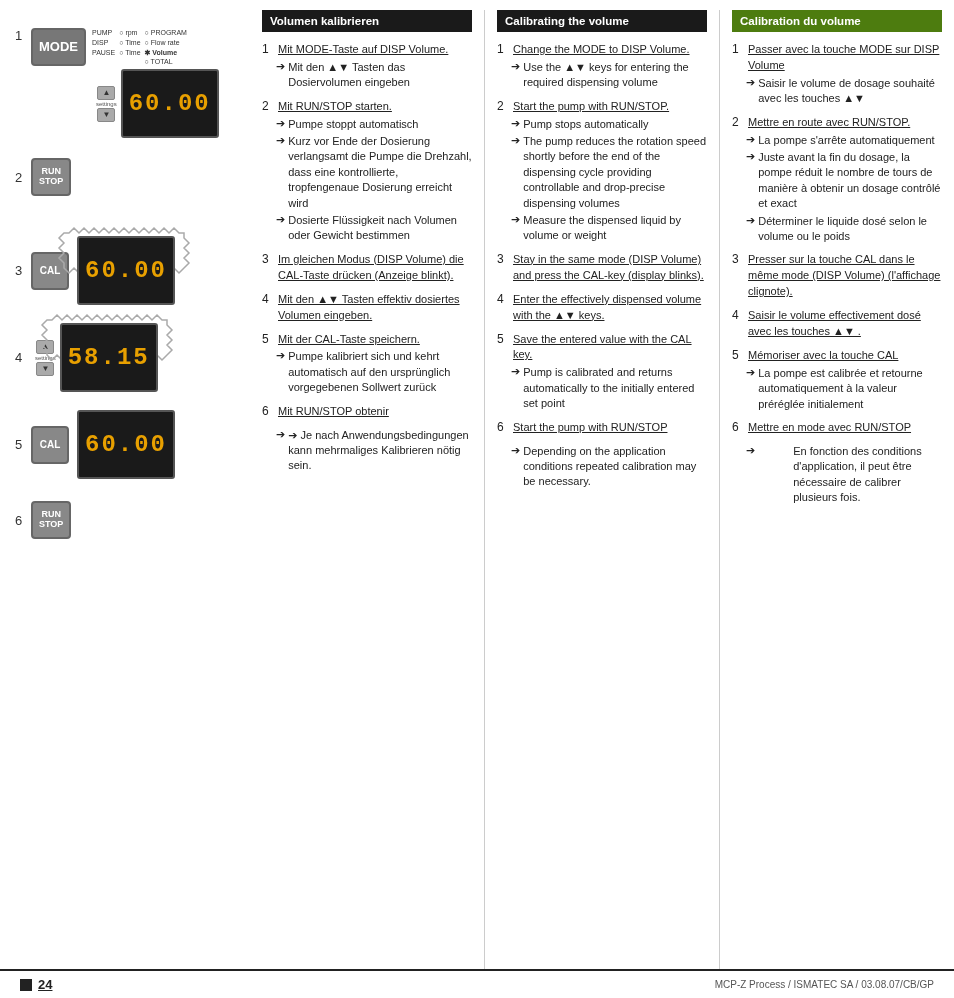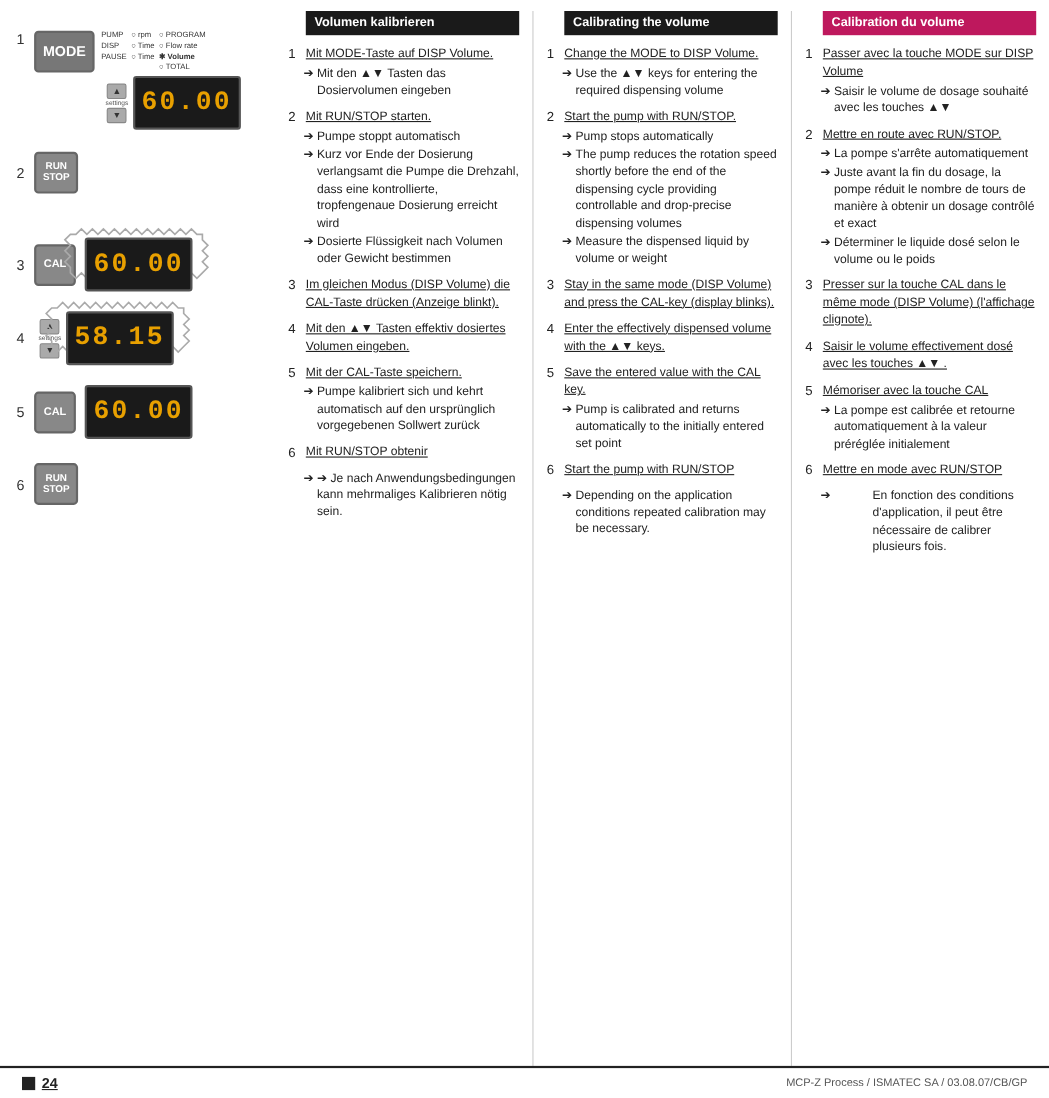--- a/index.html
+++ b/index.html
@@ -71,21 +71,21 @@
 
     .button-box.mode { background: #777; }
     .button-box.run-stop { background: #888; }
     .button-box.cal { background: #888; }
 
     
     .lcd-display {
       background: #1a1a1a;
       border: 2px solid #555;
       border-radius: 3px;
-      padding: 9px 6px;
+      padding: 19px 6px;
       color: #e8a000;
       font-size: 24px;
       font-family: 'Courier New', monospace;
       font-weight: bold;
       letter-spacing: 2px;
       min-width: 90px;
       text-align: center;
     }
 
     
@@ -133,29 +133,28 @@
       border-left: none;
     }
 
     .col-header {
       background: #1a1a1a;
       color: #fff;
       font-size: 11.5px;
       font-weight: bold;
       padding: 5px 8px;
       margin-bottom: 10px;
-      margin-left: 16px;
     }
 
     .col-header.calibrating {
       background: #1a1a1a;
     }
 
     .col-header.calibration-fr {
-      background: #be185d;
+      background: #4d7c0f;
     }
 
     .step-item {
       margin-bottom: 8px;
     }
 
     .step-item > .step-main {
       display: flex;
       gap: 4px;
       margin-bottom: 2px;

